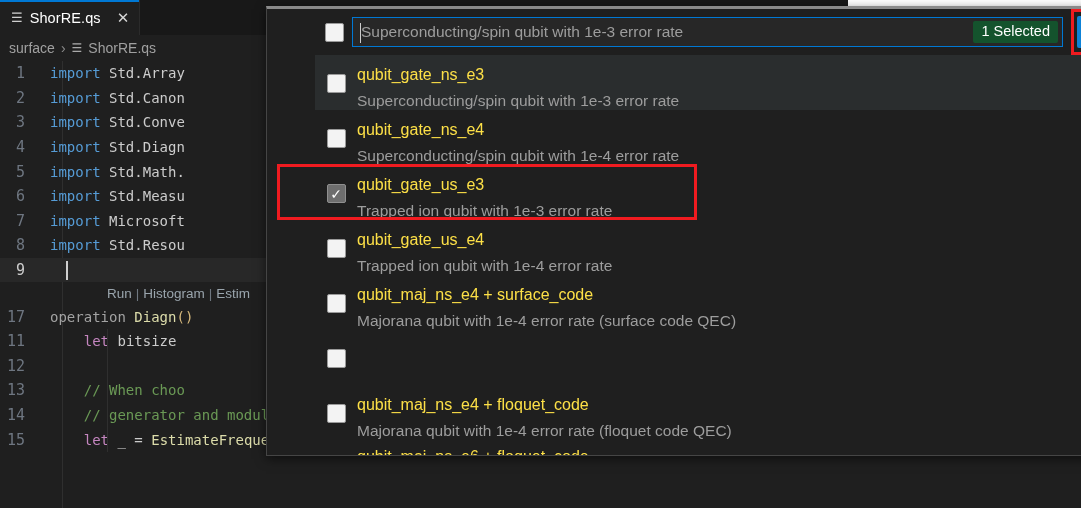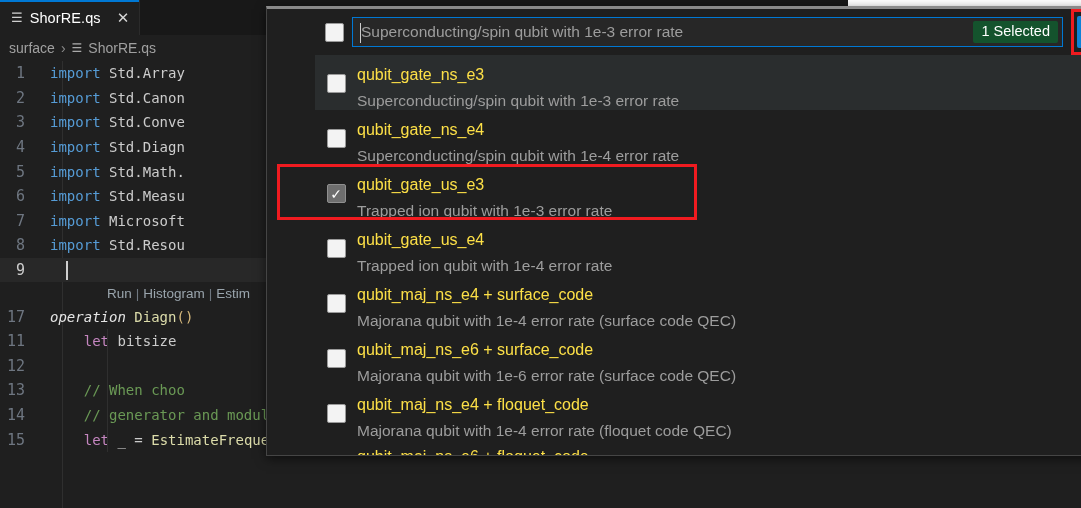--- a/index.html
+++ b/index.html
@@ -55,21 +55,21 @@
     position: absolute; left: 62px; top: 0; bottom: 0; width: 1px; background: #2f2f2f;
   }
   .guide2 {
     position: absolute; left: 107px; top: 0; bottom: 0; width: 1px; background: #2f2f2f;
   }
   .code-text {
     font-family: "DejaVu Sans Mono", monospace; font-size: 14px;
     color: #cccccc; white-space: pre; padding-left: 2px;
   }
   .k-import { color: #569cd6; }
-  .k-op { color: #e5e5e5; font-style: italic; }
+  .k-op { color: #a3a3a3; }
   .k-let { color: #c586c0; }
   .k-fn { color: #dcdcaa; }
   .k-paren { color: #d7ba7d; }
   .k-num { color: #b5cea8; }
   .k-comment { color: #6a9955; font-style: normal; }
   .k-plain { color: #cccccc; }
   .cursorline { background: #282828; }
   .caret {
     position: absolute; left: 66px; top: 3px; width: 2px; height: 19px; background: #cfcfcf;
   }
@@ -337,24 +337,20 @@
         <div class="qp-txt">
           <span class="qp-label">qubit_maj_ns_e4 + surface_code</span>
           <span class="qp-desc">Majorana qubit with 1e-4 error rate (surface code QEC)</span>
         </div>
       </div>
 
       <div class="qp-item">
         <div class="cb-col">
           <div class="qp-cb"></div>
         </div>
-        <div class="qp-txt">
-          <span class="qp-label">qubit_maj_ns_e6 + surface_code</span>
-          <span class="qp-desc">Majorana qubit with 1e-6 error rate (surface code QEC)</span>
-        </div>
       </div>
 
       <div class="qp-item">
         <div class="cb-col">
           <div class="qp-cb"></div>
         </div>
         <div class="qp-txt">
           <span class="qp-label">qubit_maj_ns_e4 + floquet_code</span>
           <span class="qp-desc">Majorana qubit with 1e-4 error rate (floquet code QEC)</span>
         </div>

